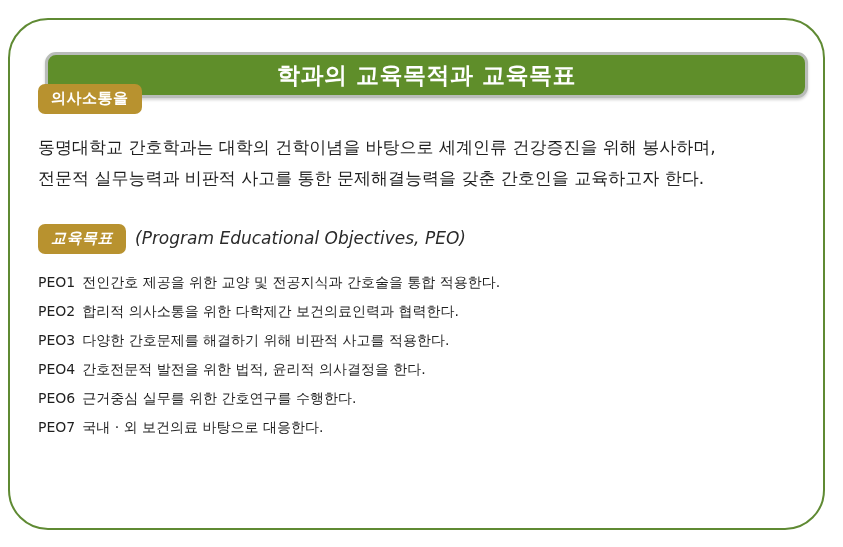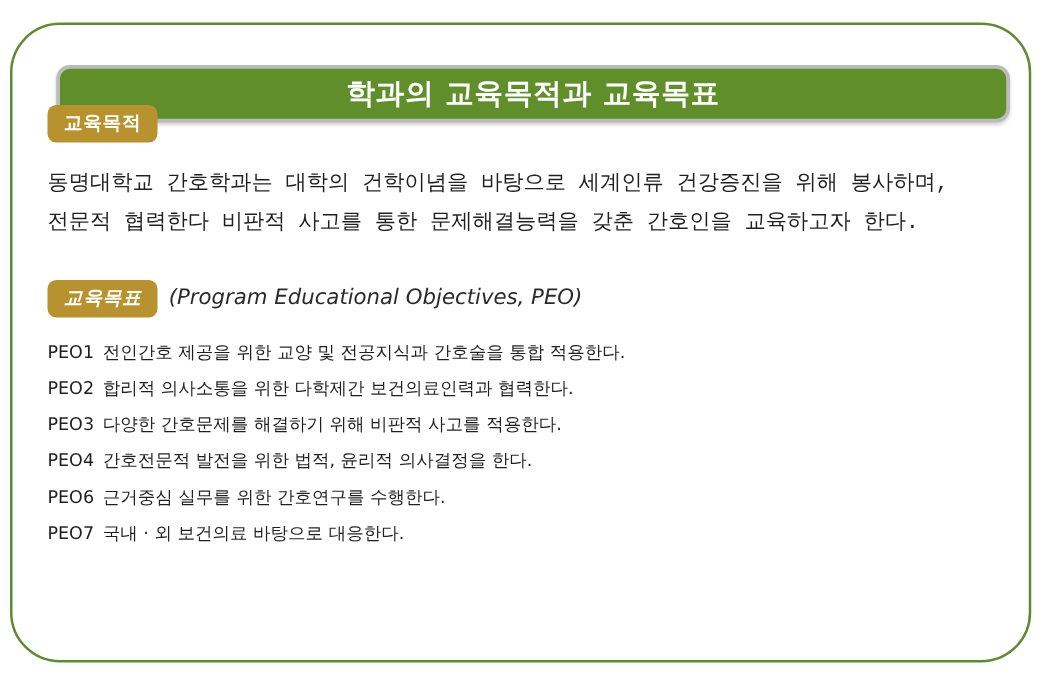--- a/index.html
+++ b/index.html
@@ -100,21 +100,20 @@
   }
 
   .purpose-block {
     margin-top: 18px;
   }
   .purpose-line {
     font-size: 17px;
     color: #1f1f1f;
     line-height: 31px;
     white-space: nowrap;
-    font-family: Liberation Mono, monospace;
   }
 
   .objectives-header {
     margin-top: 30px;
     font-style: italic;
   }
 
   .peo-list {
     margin-top: 14px;
   }
@@ -135,26 +134,26 @@
 
   <div class="frame"></div>
 
   <div class="title-bar">
     <span class="title-bar-text">학과의 교육목적과 교육목표</span>
   </div>
 
   <div class="content">
 
     <div class="badge-row">
-      <span class="badge">교육목적</span>
+      <span class="badge">의사소통을</span>
     </div>
 
     <div class="purpose-block">
       <div class="purpose-line">동명대학교 간호학과는 대학의 건학이념을 바탕으로 세계인류 건강증진을 위해 봉사하며,</div>
-      <div class="purpose-line">전문적 협력한다 비판적 사고를 통한 문제해결능력을 갖춘 간호인을 교육하고자 한다.</div>
+      <div class="purpose-line">전문적 실무능력과 비판적 사고를 통한 문제해결능력을 갖춘 간호인을 교육하고자 한다.</div>
     </div>
 
     <div class="badge-row objectives-header">
       <span class="badge">교육목표</span>
       <span class="badge-note">(Program Educational Objectives, PEO)</span>
     </div>
 
     <div class="peo-list">
 
       <div class="peo-item">

